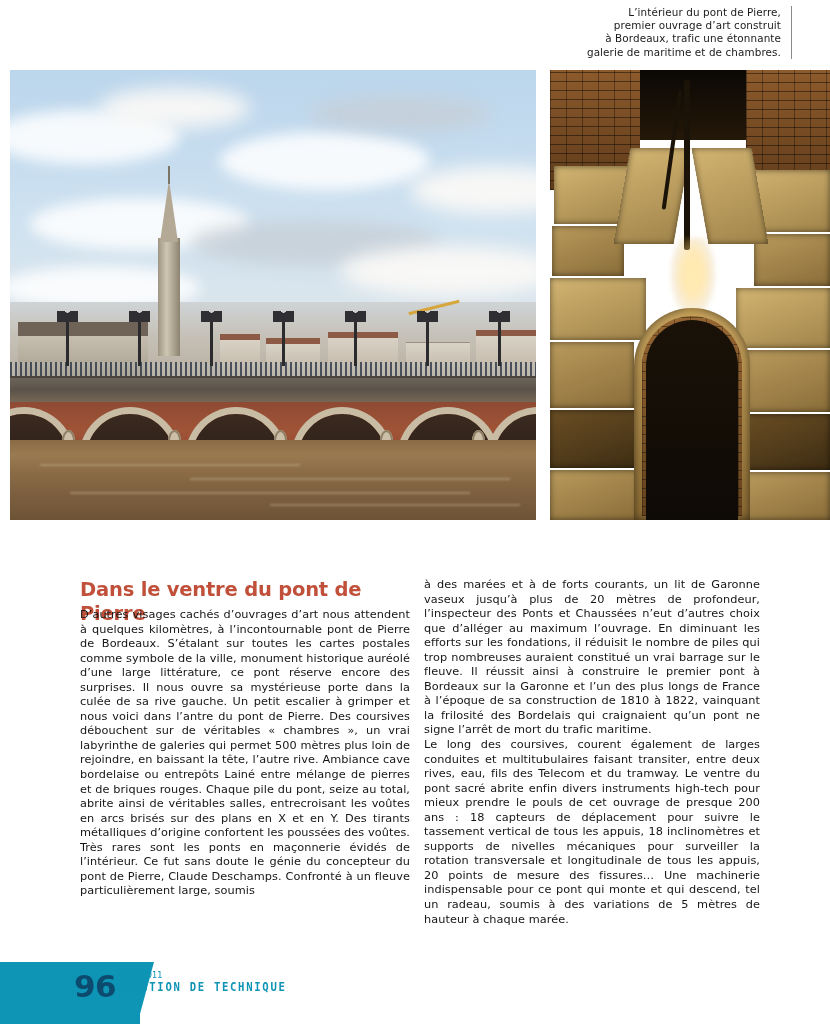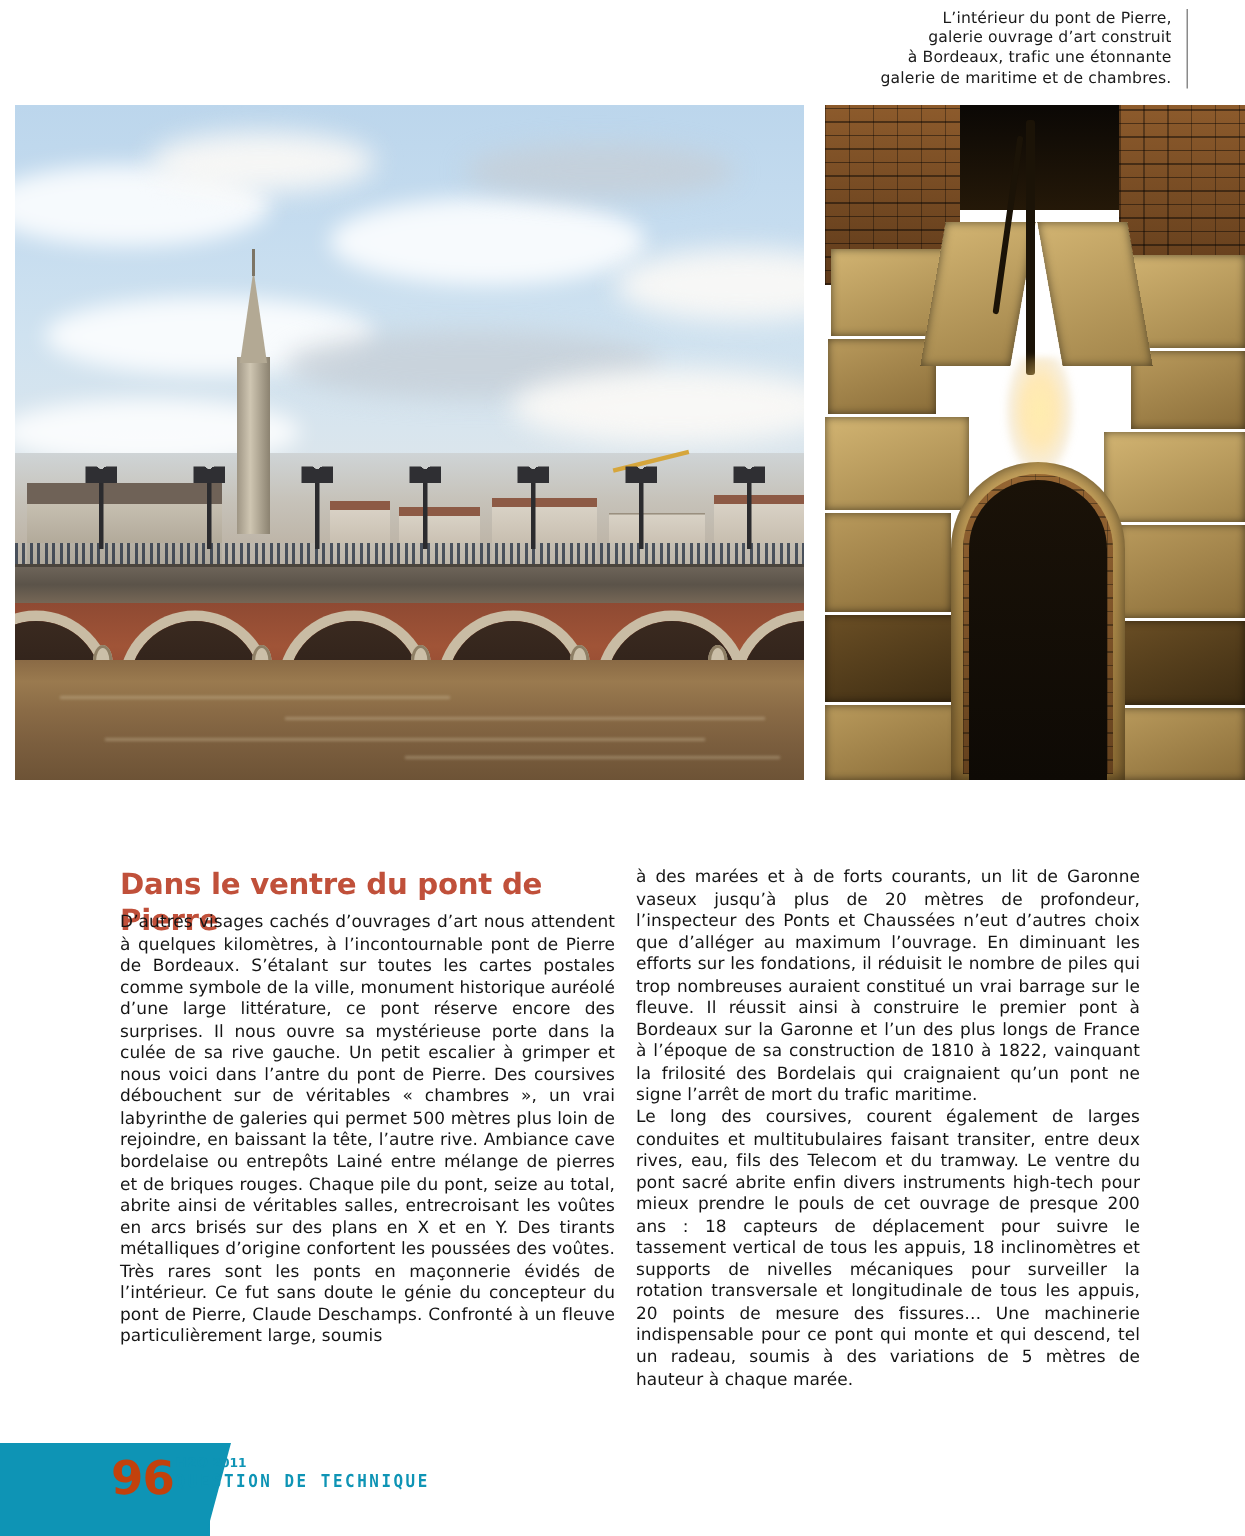--- a/index.html
+++ b/index.html
@@ -366,61 +366,61 @@
     height: 62px;
     background: #0e94b5;
     clip-path: polygon(0 0, 100% 0, 62% 100%, 0 100%);
   }
   .page-number {
     position: absolute;
     left: 74px;
     top: 968px;
     font-size: 31px;
     font-weight: bold;
-    color: #c2410c;
+    color: #0c4a6e;
     letter-spacing: -0.02em;
   }
   .footer-text {
     position: absolute;
     left: 117px;
     top: 970px;
     color: #0e94b5;
   }
   .footer-top {
     font-size: 9px;
     line-height: 10px;
     white-space: nowrap;
   }
   .footer-top .issue {
     font-weight: bold;
     letter-spacing: 0.01em;
   }
   .footer-top .year {
-    font-weight: bold;
+    font-weight: normal;
     font-size: 8.2px;
   }
   .footer-sub {
     font-family: "DejaVu Sans Mono", "Liberation Mono", monospace;
     font-size: 10.6px;
     line-height: 13px;
     letter-spacing: 0.16em;
     font-weight: bold;
     transform: scaleY(1.12);
     transform-origin: left top;
     white-space: nowrap;
   }
 </style>
 </head>
 <body>
 
 <div class="page">
 
   <div class="caption-block">
     <div class="caption-line">L’intérieur du pont de Pierre,</div>
-    <div class="caption-line">galerie ouvrage d’art construit</div>
+    <div class="caption-line">premier ouvrage d’art construit</div>
     <div class="caption-line">à Bordeaux, trafic une étonnante</div>
     <div class="caption-line">galerie de maritime et de chambres.</div>
   </div>
 
   <div class="photo photo-left">
     <div class="sky"></div>
 
     <div class="cloud" style="left:-20px; top:40px; width:190px; height:54px;"></div>
     <div class="cloud cloud2" style="left:90px; top:18px; width:150px; height:40px;"></div>
     <div class="cloud" style="left:210px; top:62px; width:210px; height:58px;"></div>

